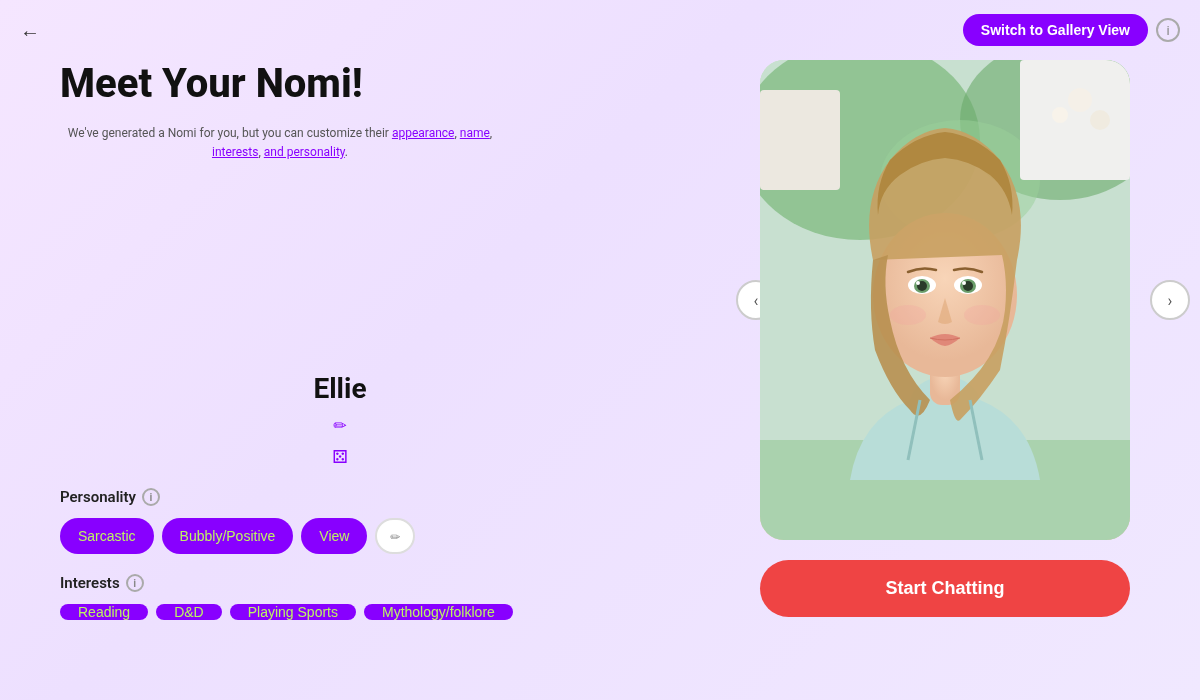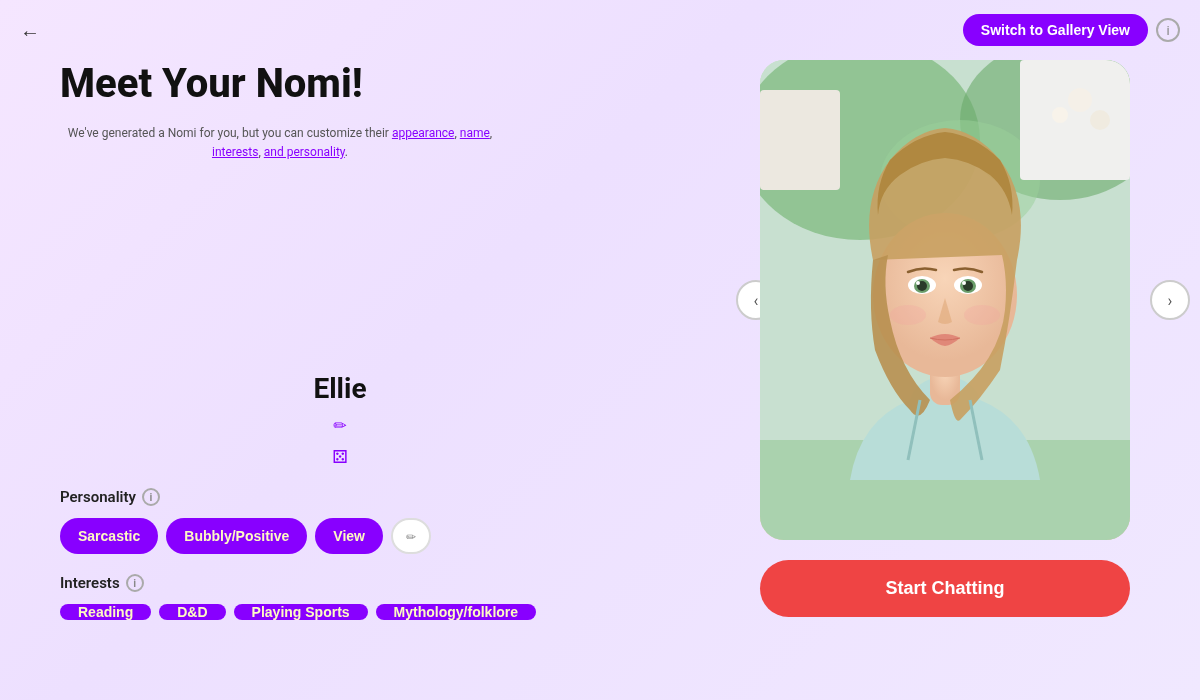--- a/index.html
+++ b/index.html
@@ -135,25 +135,25 @@
 
     
     .tags-row {
       display: flex;
       flex-wrap: wrap;
       gap: 8px;
       margin-bottom: 20px;
     }
     .tag {
       background: #8800ff;
-      color: #fef9c3;
+      color: #bef264;
       border-radius: 20px;
       padding: 0 18px;
       font-size: 14px;
-      font-weight: 700;
+      font-weight: 400;
       cursor: pointer;
       border: none;
     }
     .tag-edit {
       background: white;
       border: 2px solid #ddd;
       border-radius: 20px;
       width: 40px;
       height: 36px;
       display: flex;

